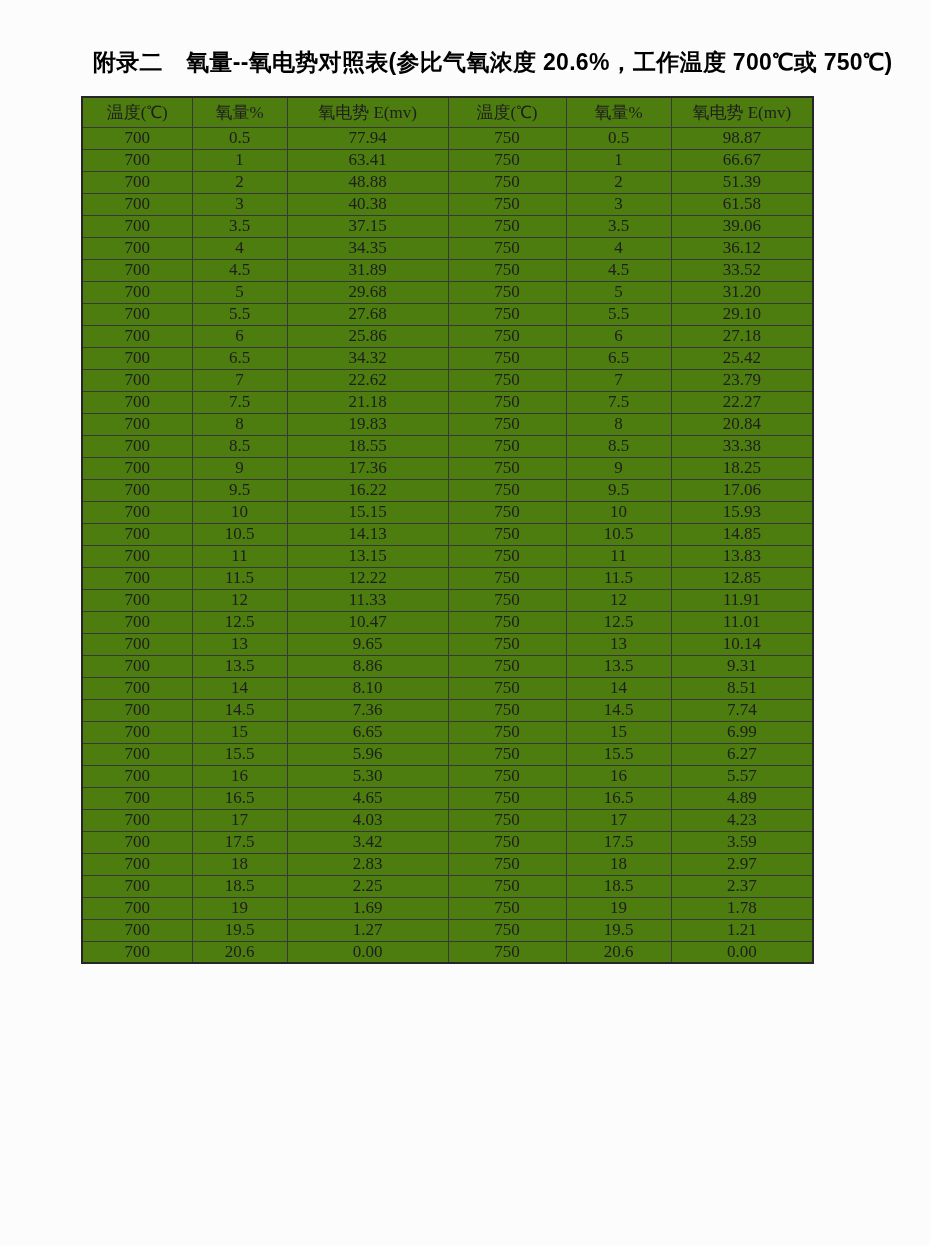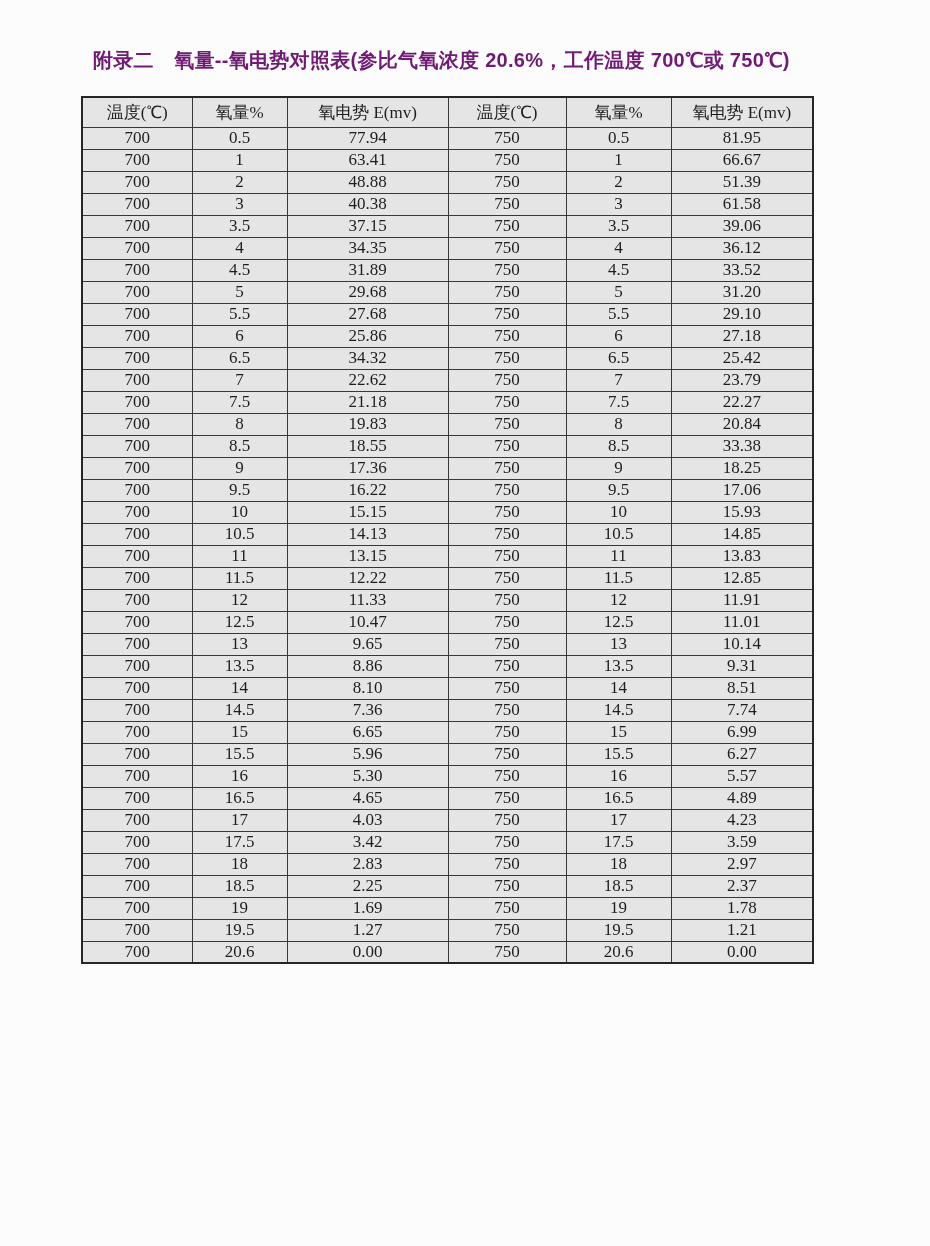--- a/index.html
+++ b/index.html
@@ -14,34 +14,34 @@
     color: #1c1c1c;
     font-family: "Liberation Serif", serif;
     overflow: hidden;
   }
   .page-title {
     position: absolute;
     left: 93px;
     top: 47px;
     font-family: "Liberation Sans", sans-serif;
     font-weight: bold;
-    font-size: 20px;
+    font-size: 23px;
     letter-spacing: 0.3px;
     white-space: nowrap;
-    color: #701a75;
+    color: #000000;
   }
   table.data-table {
     position: absolute;
     left: 81px;
     top: 96px;
     border-collapse: collapse;
     table-layout: fixed;
     width: 731px;
     border: 2px solid #262626;
-    background: #e5e5e5;
+    background: #4d7c0f;
   }
   table.data-table th,
   table.data-table td {
     border: 1px solid #383838;
     text-align: center;
     vertical-align: middle;
     padding: 0;
     font-size: 17px;
     font-weight: normal;
     font-family: "Liberation Serif", serif;
@@ -81,21 +81,21 @@
         <th>氧电势 E(mv)</th>
       </tr>
   </thead>
   <tbody>
       <tr>
         <td>700</td>
         <td>0.5</td>
         <td>77.94</td>
         <td>750</td>
         <td>0.5</td>
-        <td>81.95</td>
+        <td>98.87</td>
       </tr>
       <tr>
         <td>700</td>
         <td>1</td>
         <td>63.41</td>
         <td>750</td>
         <td>1</td>
         <td>66.67</td>
       </tr>
       <tr>

